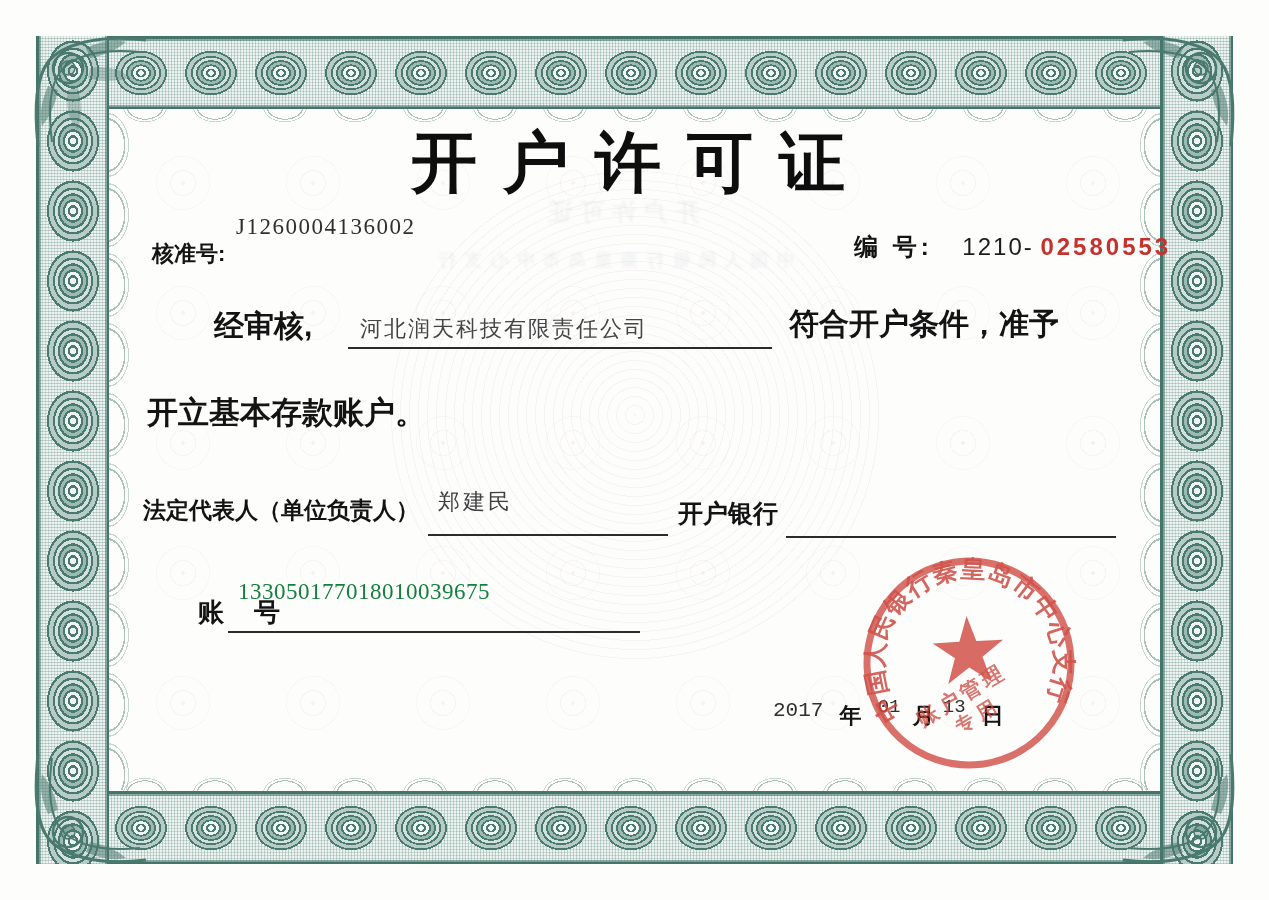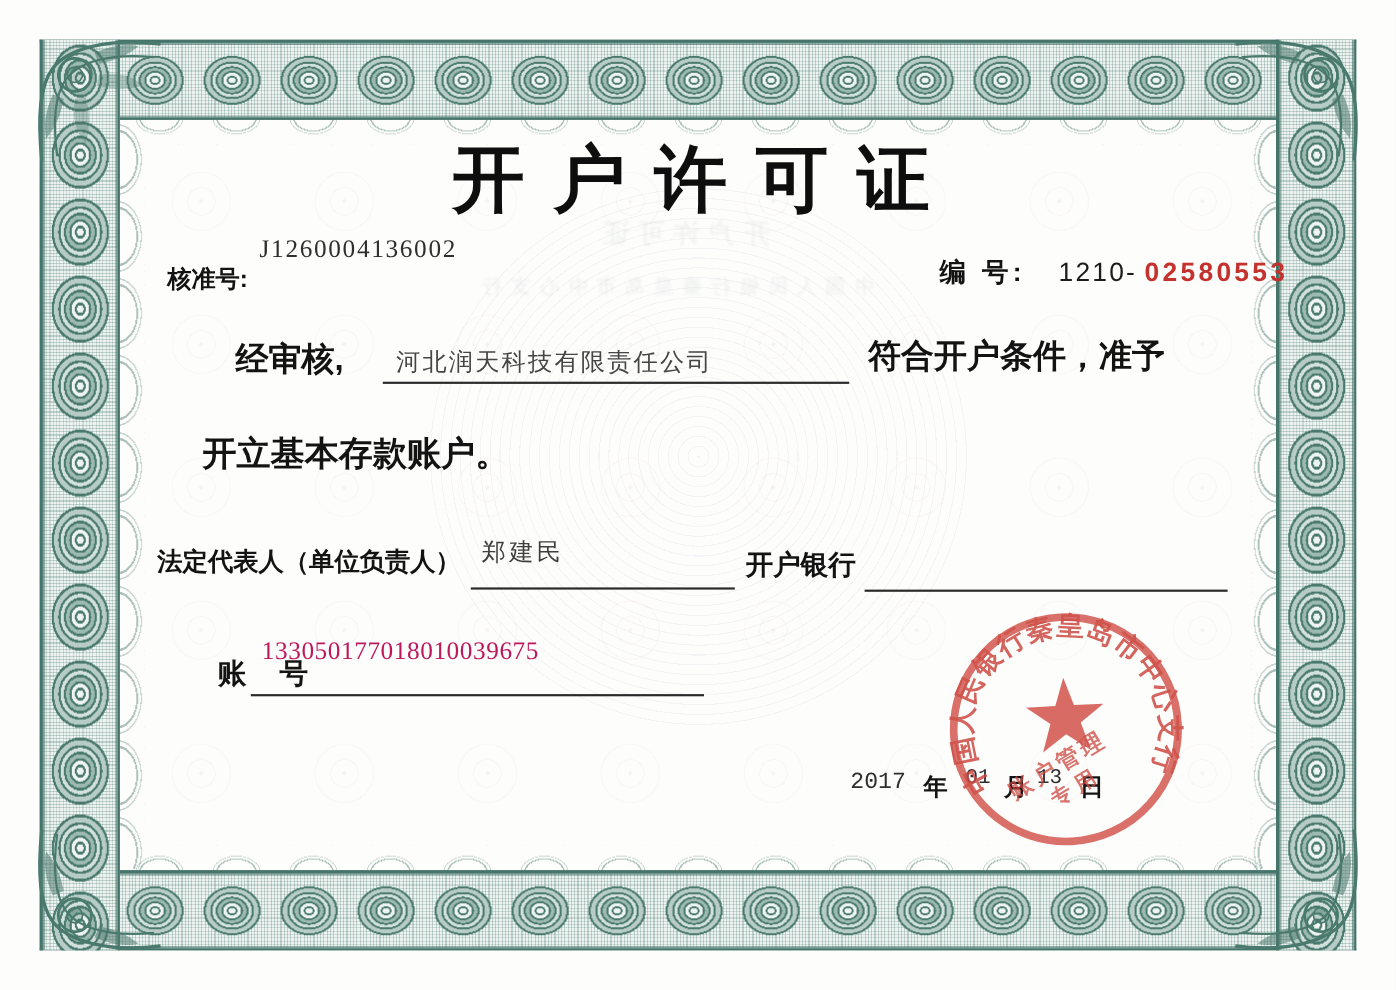--- a/index.html
+++ b/index.html
@@ -162,32 +162,32 @@
     <span class="lbl" style="letter-spacing:4px;">编 号:</span>
     <span style="letter-spacing:2px;color:#1c1c1c;margin-left:23px;">1210-</span>
     <span class="red">02580553</span>
   </div>
 
   <div class="abs lbl" style="left:214px;top:306px;font-size:30px;">经审核,</div>
   <div class="uline" style="left:348px;top:312px;width:424px;height:35px;"></div>
   <div class="abs serif" style="left:360px;top:314px;font-size:22px;letter-spacing:2px;color:#454545;">河北润天科技有限责任公司</div>
   <div class="abs lbl" style="left:789px;top:304px;font-size:30px;">符合开户条件，准予</div>
 
-  <div class="abs lbl" style="left:147px;top:392px;font-size:31px;margin-left:37px;">开立基本存款账户。</div>
+  <div class="abs lbl" style="left:147px;top:392px;font-size:31px;">开立基本存款账户。</div>
 
   <div class="abs lbl" style="left:143px;top:495px;font-size:23px;">法定代表人（单位负责人）</div>
   <div class="uline" style="left:428px;top:500px;width:240px;height:34px;"></div>
   <div class="abs serif" style="left:438px;top:487px;font-size:22px;letter-spacing:3px;color:#3f3f3f;">郑建民</div>
 
   <div class="abs lbl" style="left:678px;top:497px;font-size:25px;">开户银行</div>
   <div class="uline" style="left:786px;top:502px;width:330px;height:34px;"></div>
 
   <div class="abs lbl" style="left:150px;top:595px;font-size:26px;letter-spacing:2px;margin-left:48px;">账　号</div>
   <div class="uline" style="left:228px;top:597px;width:412px;height:34px;"></div>
-  <div class="abs serif" style="left:238px;top:579px;font-size:23px;letter-spacing:0.5px;color:#be185d;">133050177018010039675</div>
+  <div class="abs serif" style="left:238px;top:579px;font-size:23px;letter-spacing:0.5px;color:#15803d;">133050177018010039675</div>
 
   <div class="abs" style="left:773px;top:697px;font-size:22px;">
     <span class="d-num" style="font-size:21px;top:-3px;">2017</span>
     <span class="d-unit" style="margin-left:10px;">年</span>
     <span class="d-num" style="font-size:19px;top:-7px;margin-left:10px;">01</span>
     <span class="d-unit" style="margin-left:6px;">月</span>
     <span class="d-num" style="font-size:19px;top:-7px;margin-left:2px;">13</span>
     <span class="d-unit" style="margin-left:10px;">日</span>
   </div>
 

